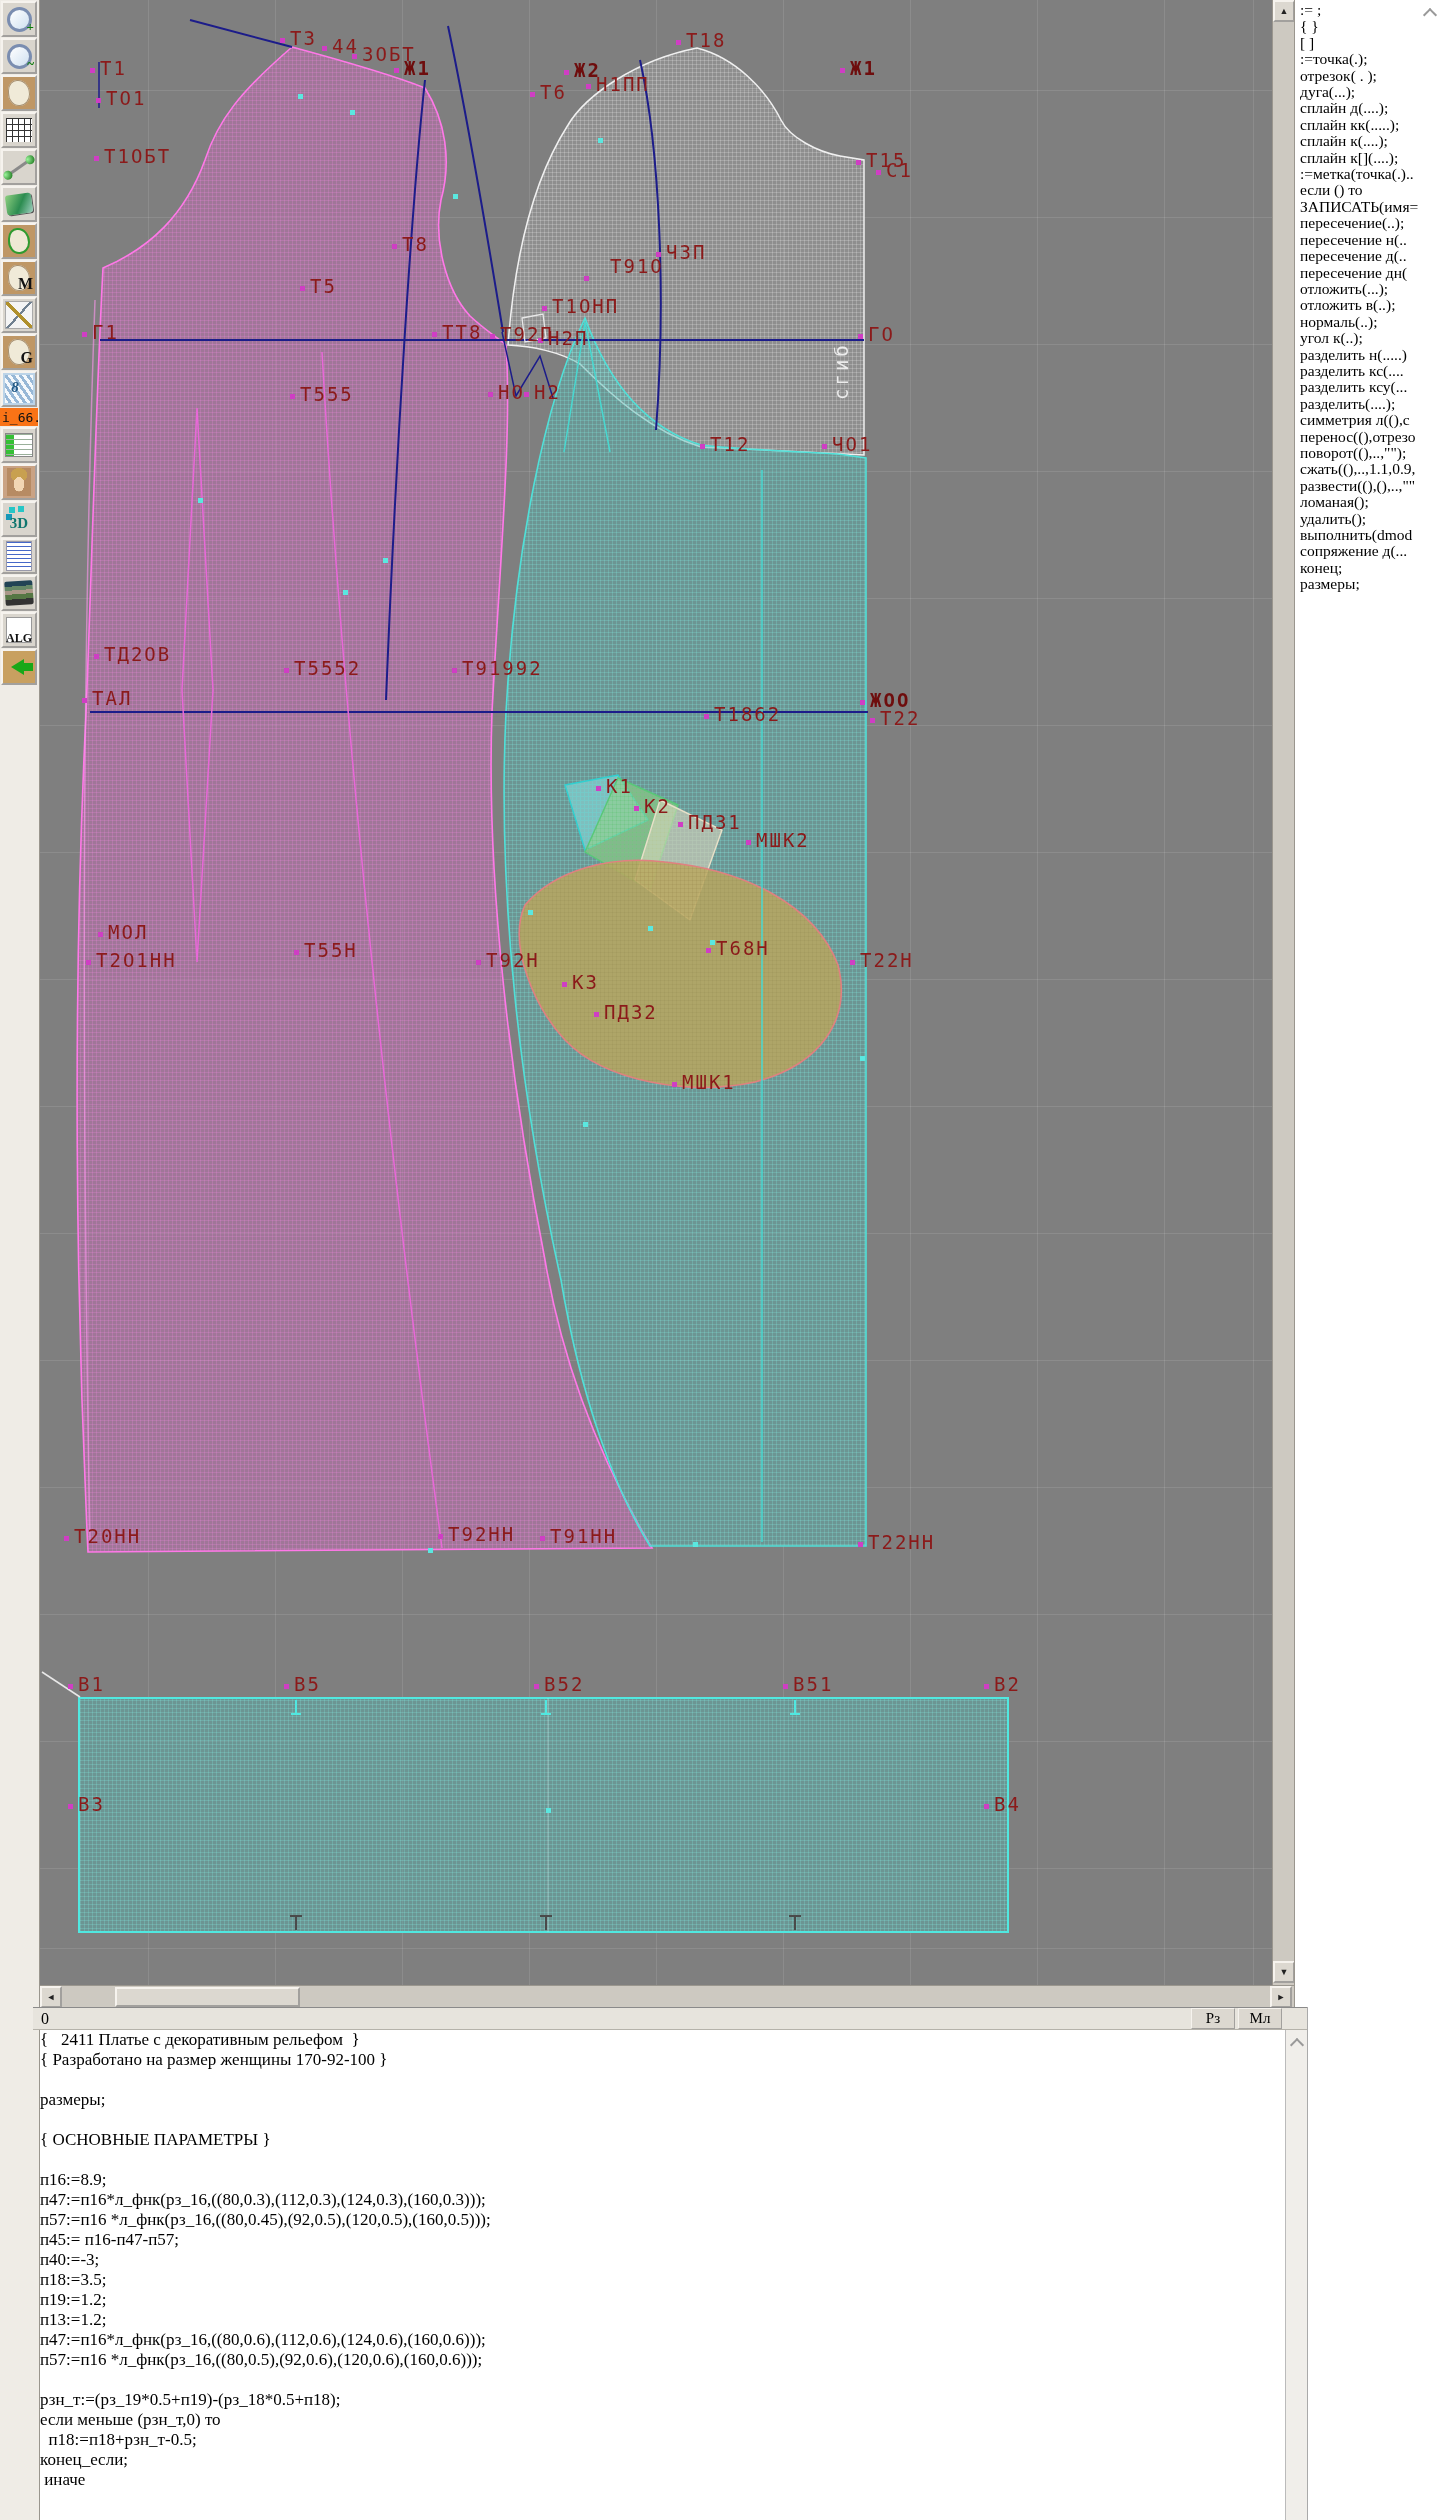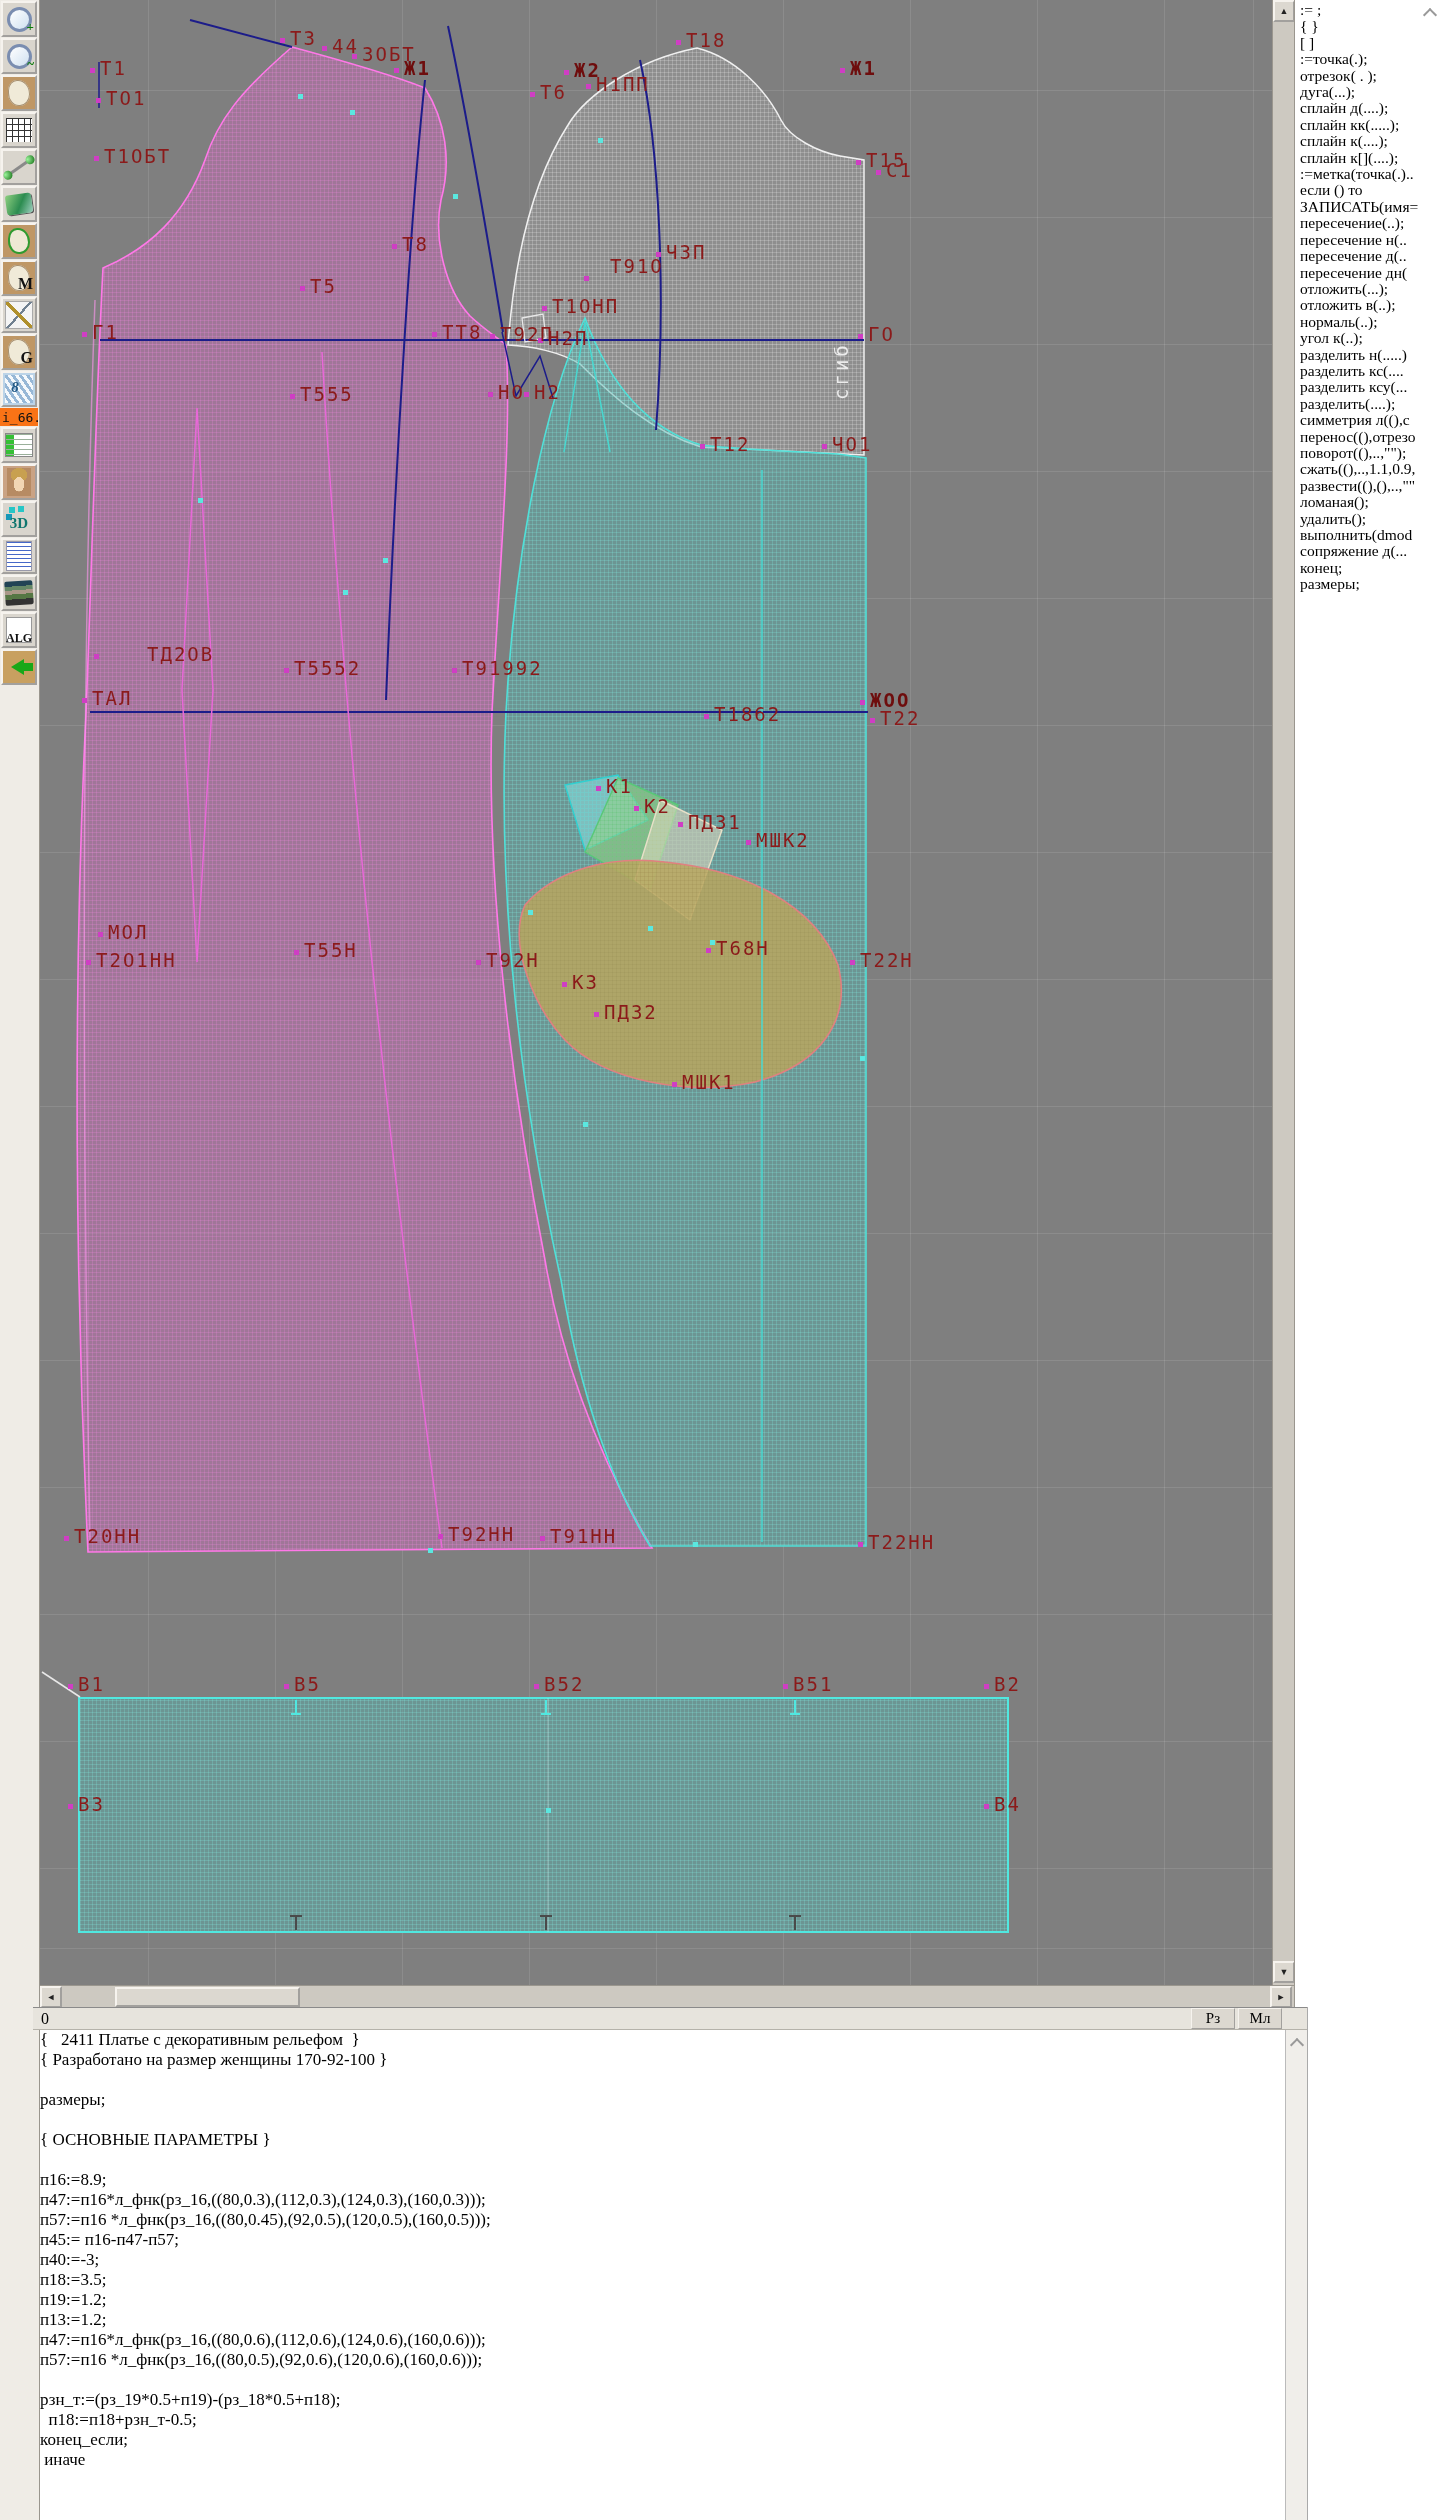--- a/index.html
+++ b/index.html
@@ -310,21 +310,21 @@
         <span class="clabel" style="left: 494px; top: 382px;">Н2</span>
         <div class="pmark" style="left: 484px; top: 392px;"></div>
         <span class="clabel" style="left: 828px; top: 324px;">ГО</span>
         <div class="pmark" style="left: 818px; top: 334px;"></div>
         <span class="clabel" style="left: 260px; top: 384px;">Т555</span>
         <div class="pmark" style="left: 250px; top: 394px;"></div>
         <span class="clabel" style="left: 670px; top: 434px;">Т12</span>
         <div class="pmark" style="left: 660px; top: 444px;"></div>
         <span class="clabel" style="left: 792px; top: 434px;">ЧО1</span>
         <div class="pmark" style="left: 782px; top: 444px;"></div>
-        <span class="clabel" style="left: 64px; top: 644px; padding-left: 43px;">ТД2ОВ</span>
+        <span class="clabel" style="left: 64px; top: 644px;">ТД2ОВ</span>
         <div class="pmark" style="left: 54px; top: 654px;"></div>
         <span class="clabel" style="left: 254px; top: 658px;">Т5552</span>
         <div class="pmark" style="left: 244px; top: 668px;"></div>
         <span class="clabel" style="left: 422px; top: 658px;">Т91992</span>
         <div class="pmark" style="left: 412px; top: 668px;"></div>
         <span class="clabel" style="left: 52px; top: 688px;">ТАЛ</span>
         <div class="pmark" style="left: 42px; top: 698px;"></div>
         <span class="clabel" style="left: 674px; top: 704px;">Т1862</span>
         <div class="pmark" style="left: 664px; top: 714px;"></div>
         <span class="clabel bold" style="left: 830px; top: 690px;">ЖОО</span>
@@ -480,20 +480,21 @@
       <div class="ed-line">п57:=п16 *л_фнк(рз_16,((80,0.45),(92,0.5),(120,0.5),(160,0.5)));</div>
       <div class="ed-line">п45:= п16-п47-п57;</div>
       <div class="ed-line">п40:=-3;</div>
       <div class="ed-line">п18:=3.5;</div>
       <div class="ed-line">п19:=1.2;</div>
       <div class="ed-line">п13:=1.2;</div>
       <div class="ed-line">п47:=п16*л_фнк(рз_16,((80,0.6),(112,0.6),(124,0.6),(160,0.6)));</div>
       <div class="ed-line">п57:=п16 *л_фнк(рз_16,((80,0.5),(92,0.6),(120,0.6),(160,0.6)));</div>
       <div class="ed-line"> </div>
       <div class="ed-line">рзн_т:=(рз_19*0.5+п19)-(рз_18*0.5+п18);</div>
+      <div class="ed-line">если меньше (рзн_т,0) то</div>
       <div class="ed-line">  п18:=п18+рзн_т-0.5;</div>
       <div class="ed-line">конец_если;</div>
       <div class="ed-line"> иначе</div>
     </div>
   <div id="editor-scroll" class="sb">
     <span class="chev" style="position:absolute;left:6px;top:10px;"></span>
   </div>
 
 </div>
 

